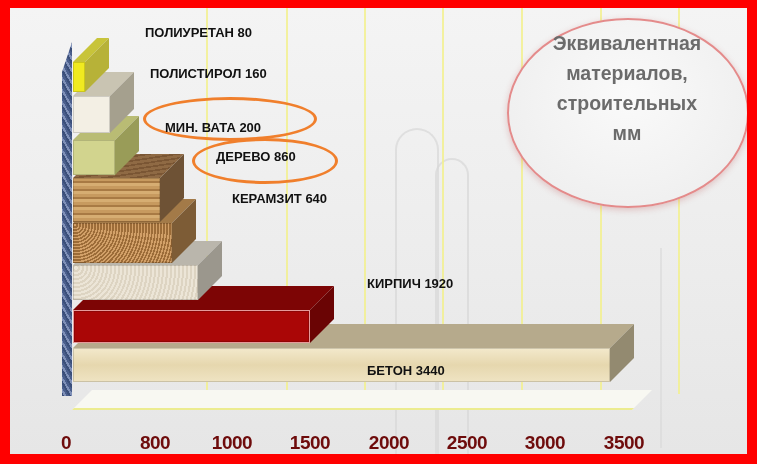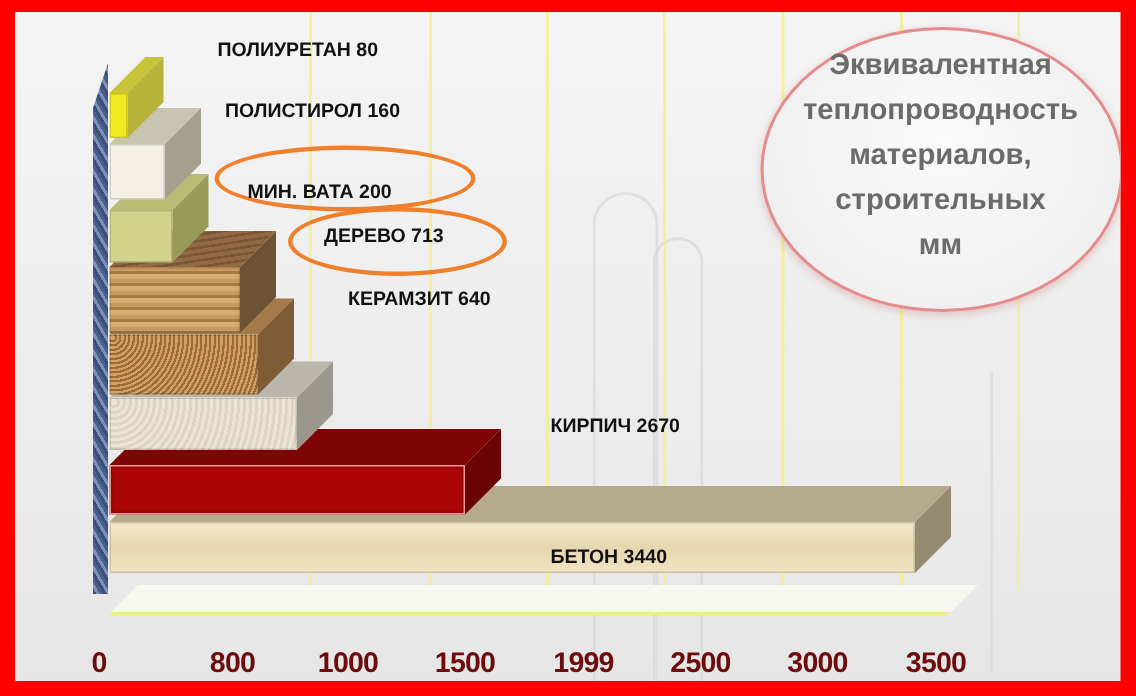--- a/index.html
+++ b/index.html
@@ -92,35 +92,34 @@
     <div class="top" style="top:-24px;width:12px;background:#c8c43a;"></div>
     <div class="side" style="left:12px;height:30px;background:#b7b238;"></div>
     <div class="front" style="width:12px;background:#f0ea20;"></div>
   </div>
 
   <div class="label" style="left:135px;top:17px;">ПОЛИУРЕТАН 80</div>
   <div class="label" style="left:140px;top:58px;">ПОЛИСТИРОЛ 160</div>
   <div class="hl" style="left:133px;top:89px;width:168px;height:38px;"></div>
   <div class="label" style="left:155px;top:112px;">МИН. ВАТА 200</div>
   <div class="hl" style="left:182px;top:130px;width:140px;height:40px;"></div>
-  <div class="label" style="left:206px;top:141px;">ДЕРЕВО 713</div>
+  <div class="label" style="left:206px;top:141px;">ДЕРЕВО 860</div>
   <div class="label" style="left:222px;top:183px;">КЕРАМЗИТ 640</div>
-  <div class="label" style="left:357px;top:268px;">КИРПИЧ 2670</div>
+  <div class="label" style="left:357px;top:268px;">КИРПИЧ 1920</div>
   <div class="label" style="left:357px;top:355px;">БЕТОН 3440</div>
 
   <div class="tick" style="left:56px;">0</div>
   <div class="tick" style="left:145px;">800</div>
   <div class="tick" style="left:222px;">1000</div>
   <div class="tick" style="left:300px;">1500</div>
-  <div class="tick" style="left:379px;">1999</div>
+  <div class="tick" style="left:379px;">2000</div>
   <div class="tick" style="left:457px;">2500</div>
   <div class="tick" style="left:535px;">3000</div>
   <div class="tick" style="left:614px;">3500</div>
 
   <div id="title-ellipse"></div>
   <div id="title-text">
     <div>Эквивалентная</div>
-    <div>теплопроводность</div>
     <div>материалов,</div>
     <div>строительных</div>
     <div>мм</div>
   </div>
 </div>
 
 </body></html>

